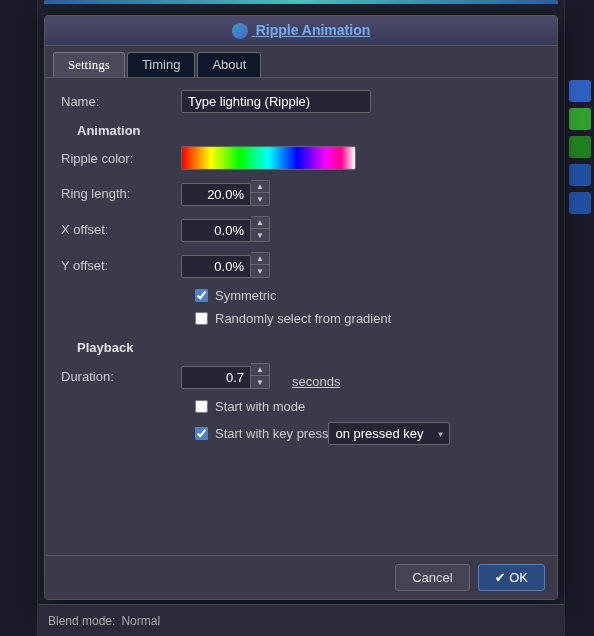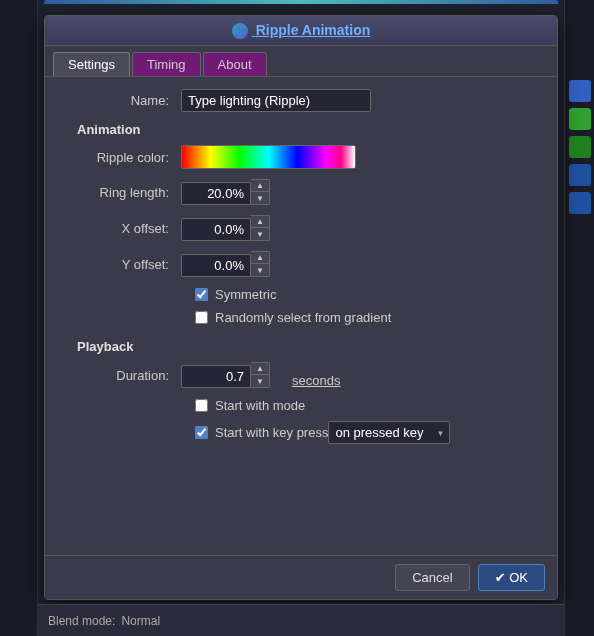--- a/index.html
+++ b/index.html
@@ -115,46 +115,47 @@
       border-bottom: 1px solid #555;
     }
 
     .tab {
       padding: 4px 14px;
       border: 1px solid #666;
       border-bottom: none;
       border-radius: 3px 3px 0 0;
       cursor: pointer;
       font-size: 13px;
-      background: #701a75;
+      background: #0f172a;
       color: #ccc;
     }
 
     .tab.active {
       background: #4a4a5a;
       color: #fff;
       border-color: #777;
+      font-family: Liberation Serif, serif;
     }
 
     .tab-body {
       padding: 12px 16px;
       background: #3a3a4a;
     }
 
     
     .form-row {
       display: flex;
       align-items: center;
       margin-bottom: 10px;
     }
 
     .form-label {
       width: 120px;
       color: #ccc;
-      text-align: right;
+      text-align: left;
       padding-right: 12px;
     }
 
     .form-control {
       flex: 1;
     }
 
     .text-input {
       background: #252535;
       border: 1px solid #666;

